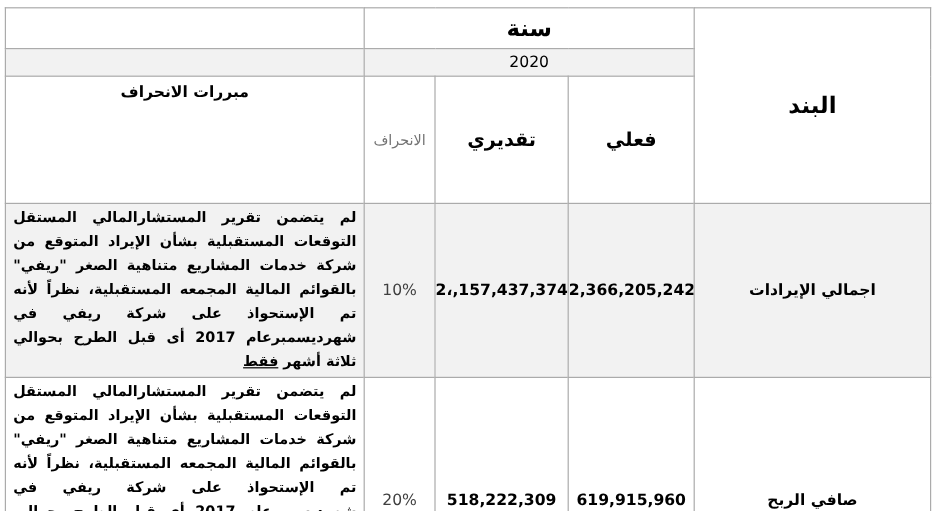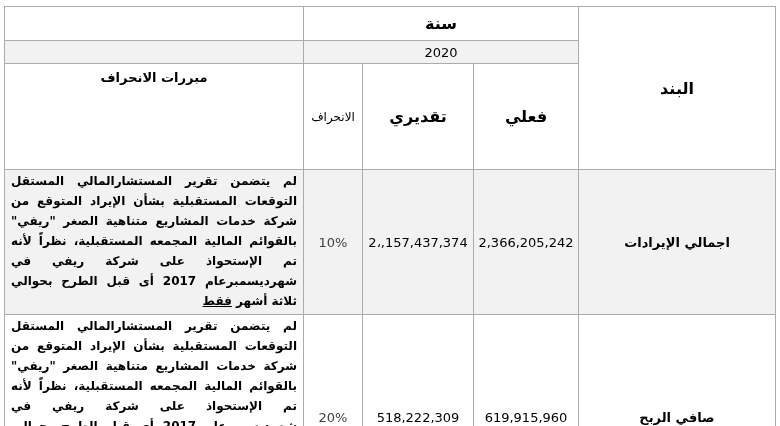--- a/index.html
+++ b/index.html
@@ -27,35 +27,35 @@
     overflow: hidden;
   }
   tr.r1 { height: 34px; }
   tr.r2 { height: 23px; }
   tr.r3 { height: 106px; }
   tr.r4 { height: 101px; }
   tr.r5 { height: 148px; }
 
   .shade { background: #f2f2f2; }
 
-  .hdr  { font-weight: bold; font-size: 16px; }
-  .reg  { font-weight: normal; font-size: 12px; color: #000000; }
+  .hdr  { font-weight: bold; font-size: 19px; }
+  .reg  { font-weight: normal; font-size: 12px; color: #737373; }
   .sub  { font-size: 16px; text-align: center; }
   .year-val { font-weight: normal; font-size: 13px; text-align: center; }
 
   .just-hdr {
     vertical-align: top;
     padding-top: 6px;
     font-weight: bold;
     font-size: 13px;
     margin-top: 24px;
   }
   .item { font-weight: bold; font-size: 13px; }
   .num {
-    font-weight: normal;
+    font-weight: bold;
     font-size: 13px;
     direction: ltr;
     unicode-bidi: isolate;
     white-space: nowrap;
   }
   .pct {
     color: #404040;
     font-size: 13px;
     font-weight: normal;
   }

